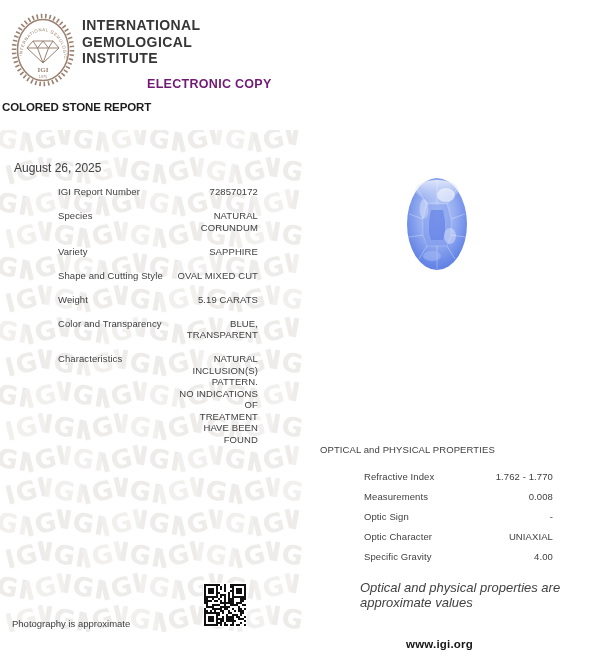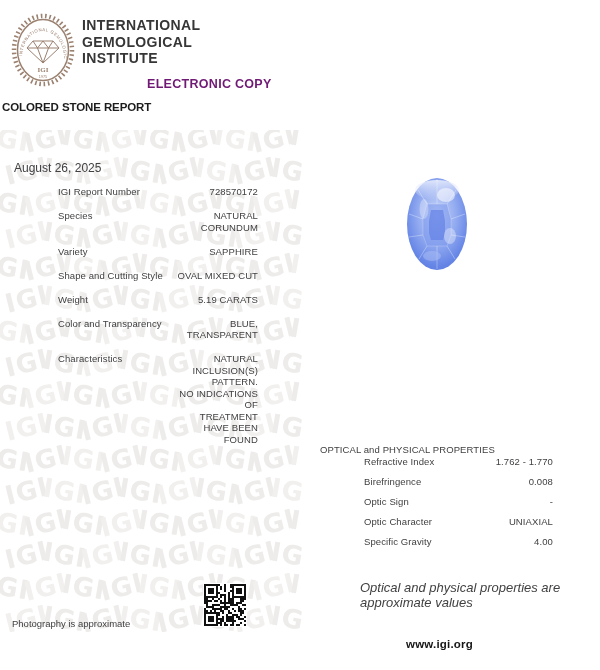--- a/index.html
+++ b/index.html
@@ -19,21 +19,21 @@
   
   .date{position:absolute;left:14px;top:163px;width:244px;font-size:12px;line-height:11.5px;z-index:2;}
   .rows{position:absolute;left:14px;top:186px;width:244px;z-index:2;}
   .kv{display:flex;margin-bottom:12.5px;font-size:9.5px;line-height:11.5px;letter-spacing:.1px;}
   .kv .k{width:118px;flex:none;text-align:left;margin-left:44px;}
   .kv .v{flex:1;text-align:right;white-space:pre-line;}
   
   .gem{position:absolute;left:406px;top:177px;z-index:1;}
   
   .opt{position:absolute;left:320px;top:444px;width:233px;z-index:2;}
-  .opt-title{font-size:9.5px;line-height:11.5px;margin-bottom:0;letter-spacing:.1px;}
+  .opt-title{font-size:9.5px;line-height:11.5px;margin-bottom:15px;letter-spacing:.1px;}
   .opt .kv{margin-bottom:8.5px;}
   .opt .kv .k{width:110px;}
   .opt-note{position:absolute;left:320px;top:580px;width:260px;font-size:13px;font-style:italic;z-index:2;margin-left:40px;}
   
   .photo-note{position:absolute;left:12px;top:618px;font-size:9.5px;z-index:2;}
   .qr{position:absolute;left:203px;top:583px;width:44px;height:44px;z-index:2;}
   .website{position:absolute;left:406px;top:638px;font-size:11.5px;font-weight:bold;color:#161616;
        letter-spacing:.2px;z-index:2;text-decoration:none;cursor:pointer;}
 </style>
 </head>
@@ -281,21 +281,21 @@
   </svg>
 
   <div class="opt">
     <div class="opt-title">OPTICAL and PHYSICAL PROPERTIES</div>
     <div>
         <div class="kv">
           <span class="k">Refractive Index</span>
           <span class="v">1.762 - 1.770</span>
         </div>
         <div class="kv">
-          <span class="k">Birefringence</span>
+          <span class="k">Measurements</span>
           <span class="v">0.008</span>
         </div>
         <div class="kv">
           <span class="k">Optic Sign</span>
           <span class="v">-</span>
         </div>
         <div class="kv">
           <span class="k">Optic Character</span>
           <span class="v">UNIAXIAL</span>
         </div>

